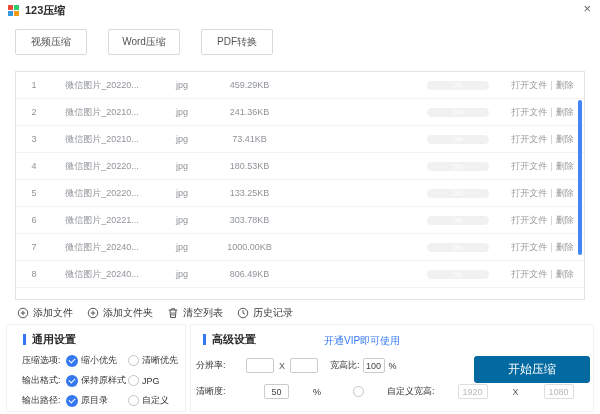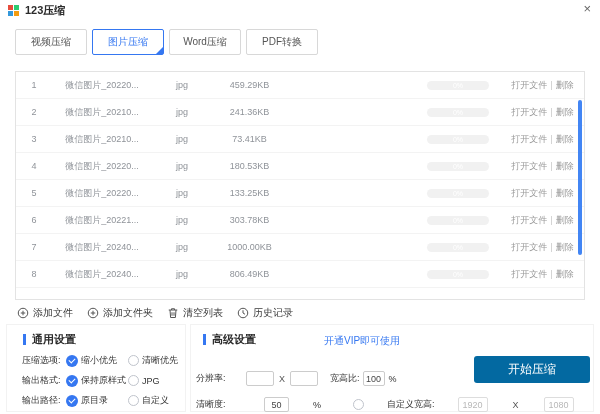--- a/index.html
+++ b/index.html
@@ -10,21 +10,21 @@
   }
   
   .titlebar { position:absolute; top:0; left:0; right:0; height:20px; display:flex; align-items:center; padding-left:8px; }
   .logo { width:11px; height:11px; display:grid; grid-template-columns:5px 5px; grid-template-rows:5px 5px; gap:1px; }
   .logo i { display:block; }
   .logo i:nth-child(1){background:#e74c3c;} .logo i:nth-child(2){background:#2ecc71;}
   .logo i:nth-child(3){background:#3498db;} .logo i:nth-child(4){background:#f39c12;}
   .win-title { margin-left:6px; font-size:11px; font-weight:bold; color:#2b2b2b; }
   .close-btn { position:absolute; right:9px; top:2px; font-size:13px; color:#666; line-height:14px; cursor:default; }
   
-  .tabs { position:absolute; top:29px; left:15px; display:flex; gap:5px; }
+  .tabs { position:absolute; top:29px; left:15px; display:flex; gap:21px; }
   .tab { width:72px; height:26px; line-height:24px; text-align:center; border:1px solid #d8d8d8; border-radius:2px; font-size:10px; color:#555; background:#fff; position:relative; cursor:default; }
   .tab.active { border-color:#3577F1; color:#3577F1; }
   .tab.active::after { content:''; position:absolute; right:0; bottom:0; width:0; height:0; border-style:solid; border-width:0 0 7px 7px; border-color:transparent transparent #3577F1 transparent; }
   
   .table { position:absolute; left:15px; top:71px; width:570px; height:229px; border:1px solid #e3e3e3; background:#fff; overflow:hidden; }
   .thead, .trow { display:grid; grid-template-columns:36px 100px 60px 75px 70px 58px 86px 1fr; align-items:center; }
   .thead { height:28px; font-size:10px; font-weight:bold; color:#333; border-bottom:1px solid #ebebeb; }
   .trow { height:27px; font-size:9px; color:#8f9399; border-bottom:1px solid #f3f3f3; }
   .cell { text-align:center; overflow:hidden; white-space:nowrap; }
   .progress { width:62px; height:9px; background:#f1f1f1; border-radius:5px; margin:0 auto; display:flex; align-items:center; justify-content:center; }
@@ -50,21 +50,21 @@
   
   .g-row { display:flex; align-items:center; margin:7px 0 0 15px; font-size:9px; color:#333; }
   .g-label { width:44px; }
   .g-opt { display:flex; align-items:center; gap:3px; cursor:default; }
   .g-opt.first { width:62px; }
   .radio-on { width:12px; height:12px; border-radius:50%; background:#3577F1; position:relative; flex:none; }
   .radio-on::after { content:''; position:absolute; left:3px; top:3px; width:5px; height:3px; border-left:1.5px solid #fff; border-bottom:1.5px solid #fff; transform:rotate(-45deg); }
   .radio-off { width:11px; height:11px; border-radius:50%; border:1px solid #c0c4cc; background:#fff; flex:none; }
   
   .a-row { display:flex; align-items:center; font-size:9px; color:#333; padding-left:5px; }
-  .a-row1 { margin-top:24px; }
+  .a-row1 { margin-top:11px; }
   .a-row2 { margin-top:11px;gap:20px; }
   .a-label { width:44px; }
   .inp { height:15px; border:1px solid #ccc; border-radius:2px; font-size:9px; text-align:center; color:#444; background:#fff; font-family:inherit; }
   .inp.w28 { width:28px; }
   .inp.w25 { width:25px; }
   .inp.w22 { width:22px; }
   .inp.w30 { width:30px; }
   .inp.dim { color:#b8b8b8; border-color:#ddd; }
   .xsep { margin:0 5px; color:#555; }
   .pct { margin-left:4px; }
@@ -79,21 +79,20 @@
       <i></i>
       <i></i>
       <i></i>
     </span>
   <span class="win-title">123压缩</span>
   <span class="close-btn">×</span>
 </div>
 
 <div class="tabs">
   <div class="tab">视频压缩</div>
-  <div class="tab active">图片压缩</div>
   <div class="tab">Word压缩</div>
   <div class="tab">PDF转换</div>
 </div>
 
 <div class="table">
 
   <div class="trow">
     <div class="cell">1</div>
     <div class="cell">微信图片_20220...</div>
     <div class="cell">jpg</div>

